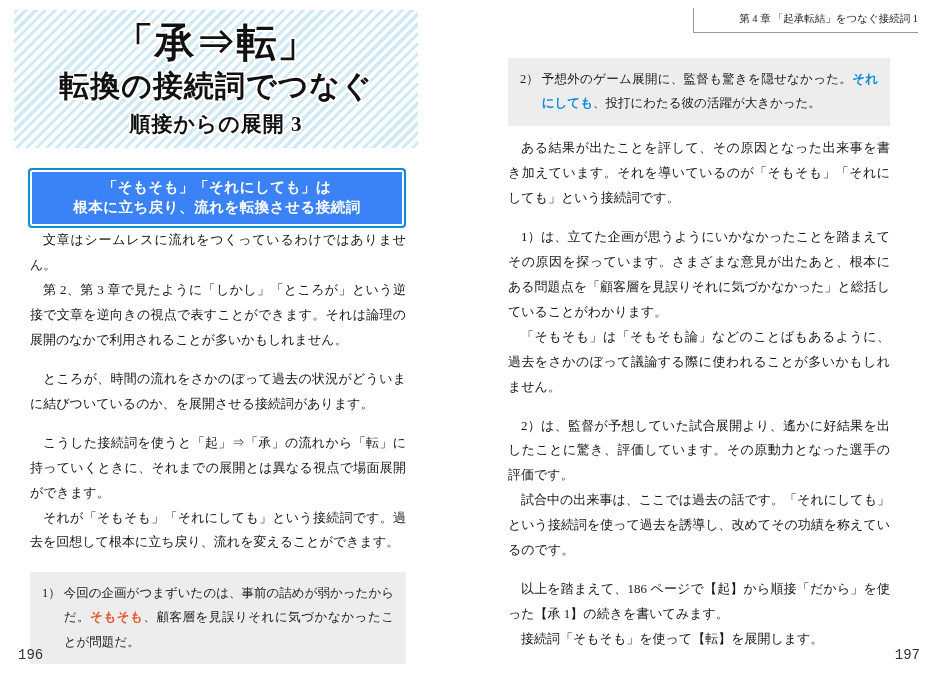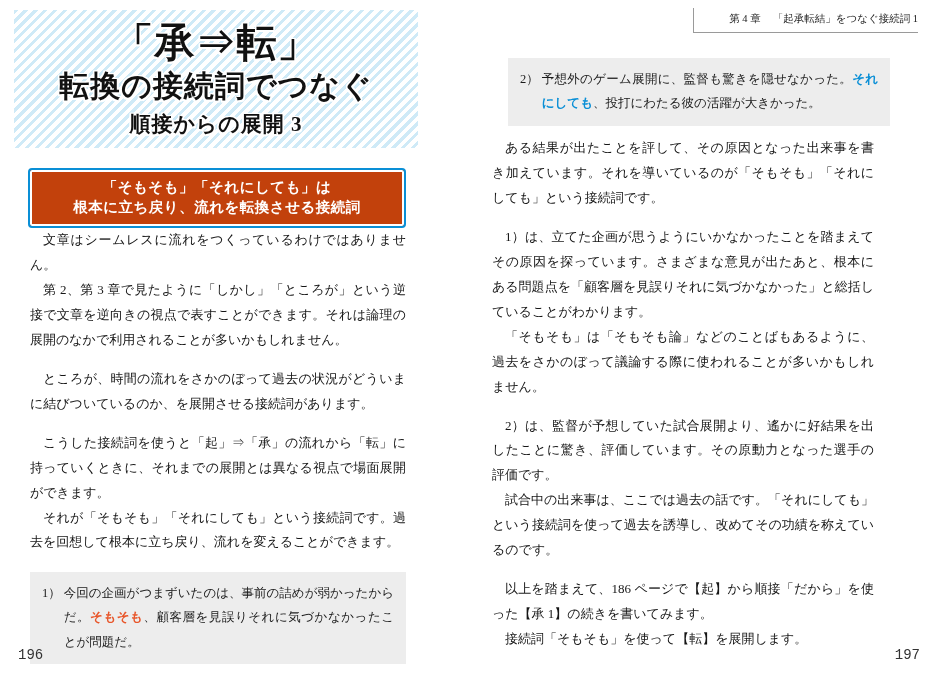--- a/index.html
+++ b/index.html
@@ -98,21 +98,21 @@
     margin-top: 6px;
   }
 
   
   .banner {
     position: absolute;
     left: 28px;
     top: 168px;
     width: 378px;
     box-sizing: border-box;
-    background: #c2410c;
+    background: #3b82f6;
     border: 2px solid #0a8fd6;
     border-radius: 4px;
     padding: 7px 6px 8px 6px;
     text-align: center;
     color: #ffffff;
     box-shadow: 0 0 0 2px #ffffff inset;
   }
   .banner-l1 {
     font-size: 14.5px;
     font-weight: bold;
@@ -134,21 +134,21 @@
     font-size: 13px;
     line-height: 1.92;
     color: #161616;
   }
   .body-left {
     left: 30px;
     top: 228px;
     width: 376px;
   }
   .body-right {
-    left: 22px;
+    left: 38px;
     top: 58px;
     width: 382px;
   }
   .para {
     margin: 0 0 14px 0;
     text-align: justify;
     text-justify: inter-ideograph;
   }
   .para.tight {
     margin-bottom: 0;
@@ -214,21 +214,21 @@
     background: #9a9a9a;
   }
   .chap-vrule {
     position: absolute;
     right: 246px;
     top: 8px;
     width: 1px;
     height: 25px;
     background: #9a9a9a;
   }
-  .chap-num { margin-right: 12px; }
+  .chap-num { margin-right: 2px; }
 
   
   .folio {
     position: absolute;
     bottom: 16px;
     font-size: 14px;
     color: #333;
     font-family: Liberation Mono, monospace;
   }
   .folio-left { left: 18px; }

